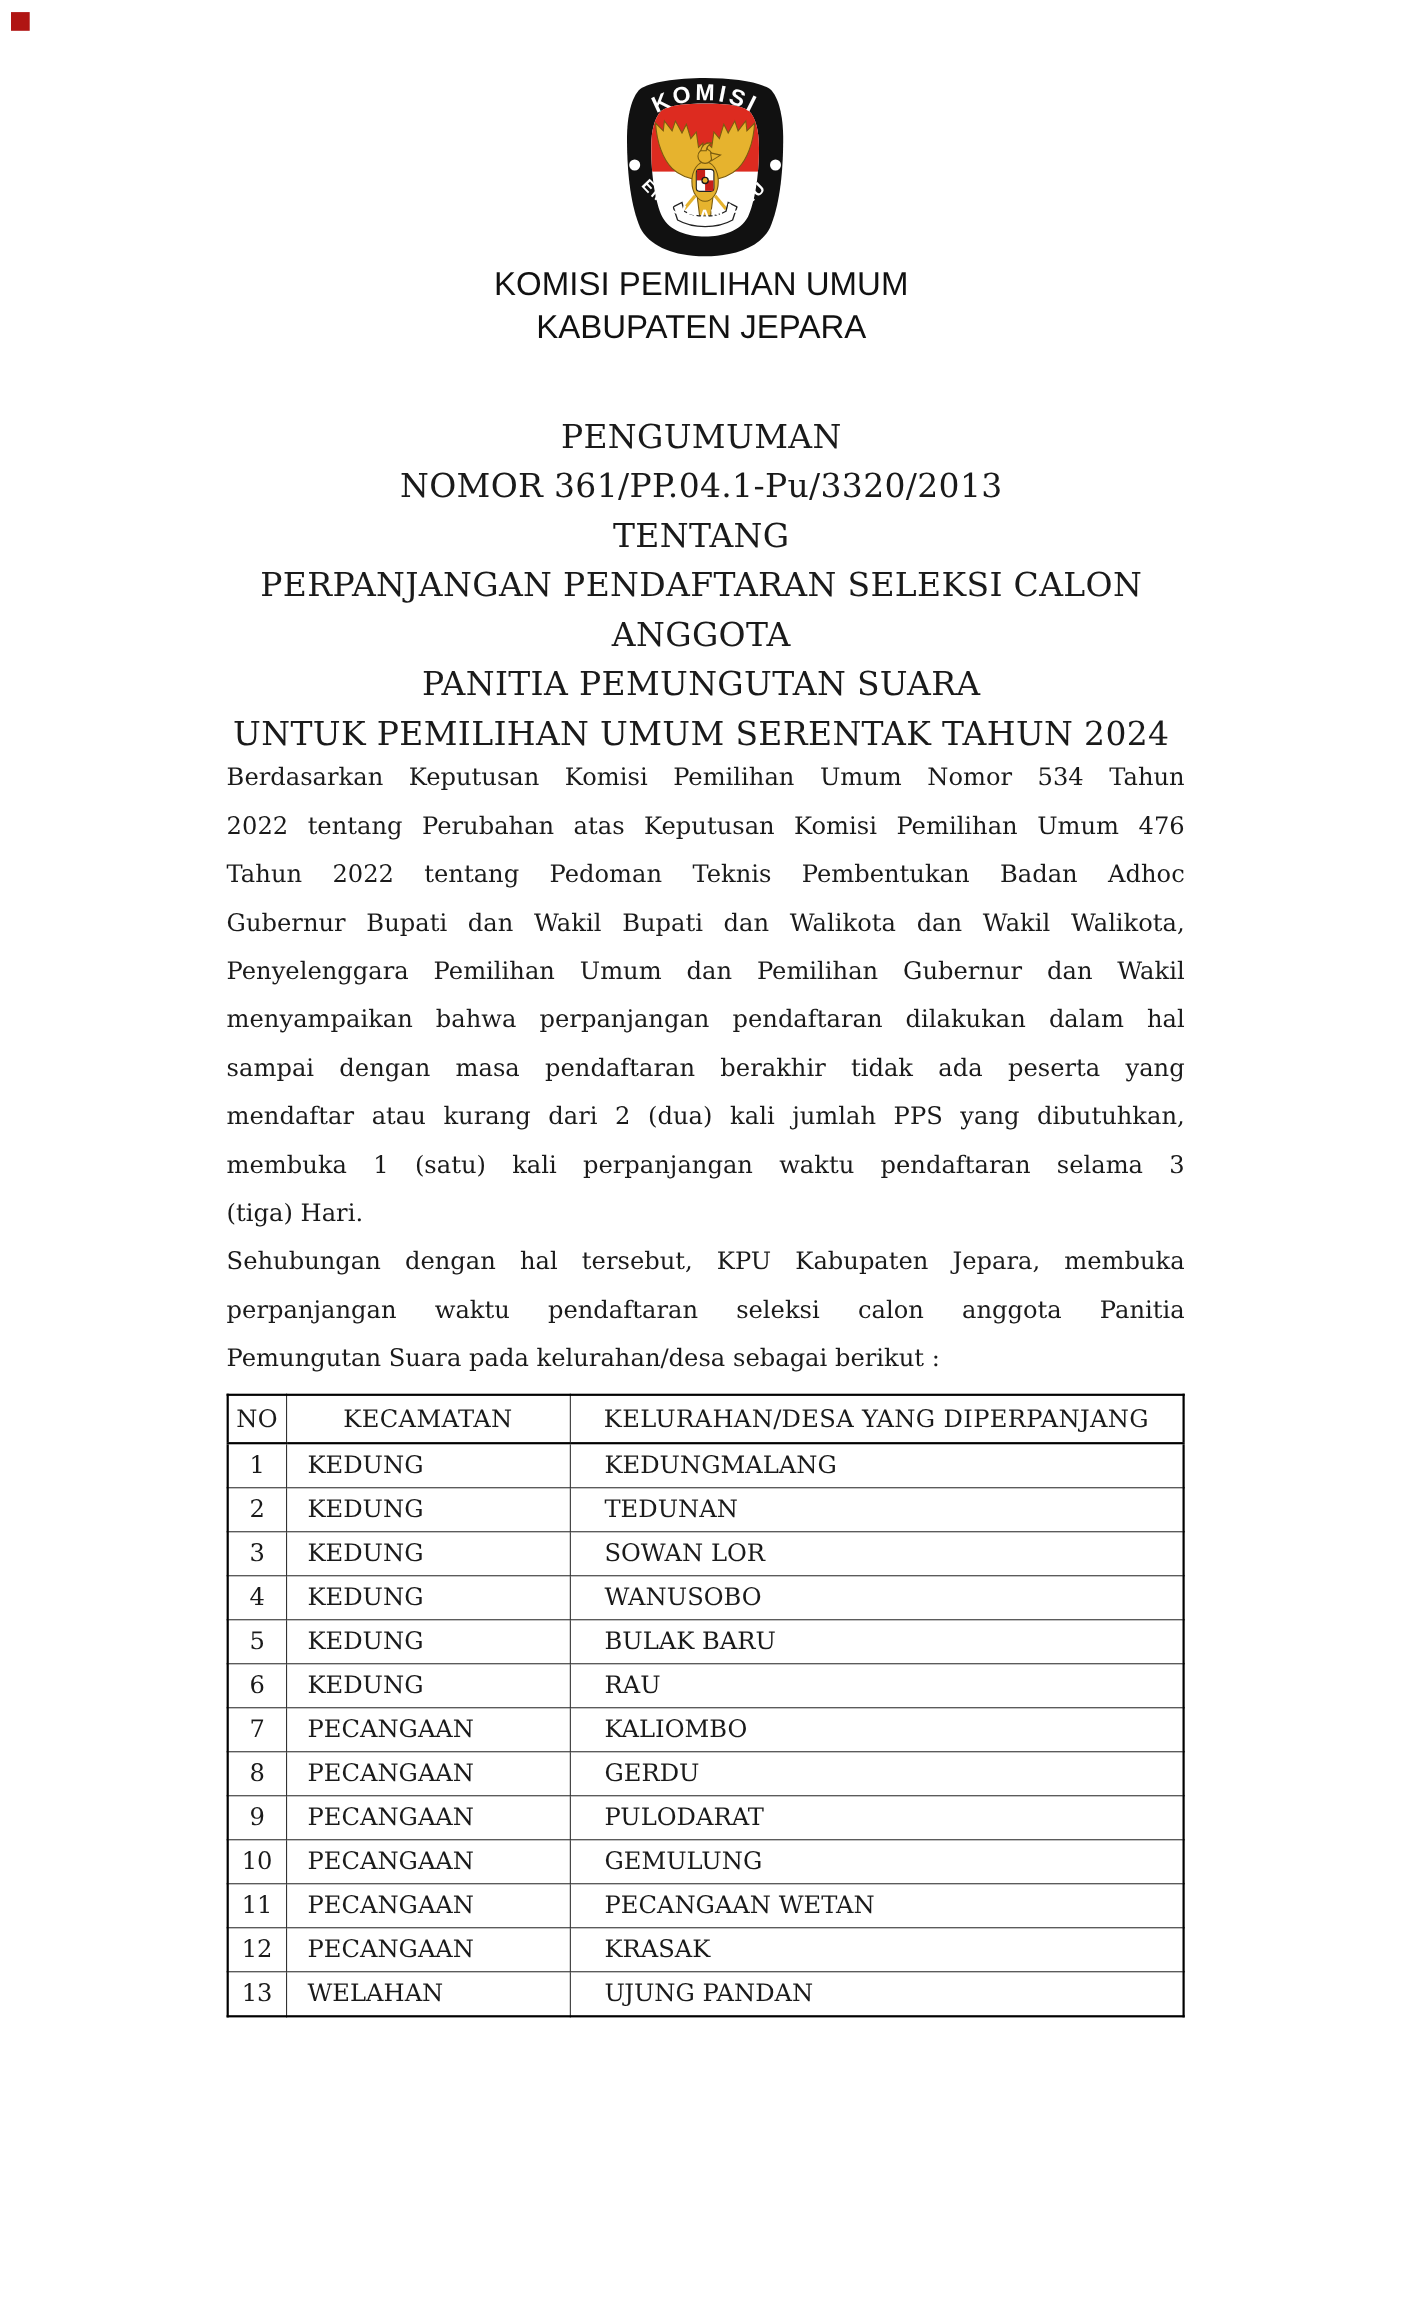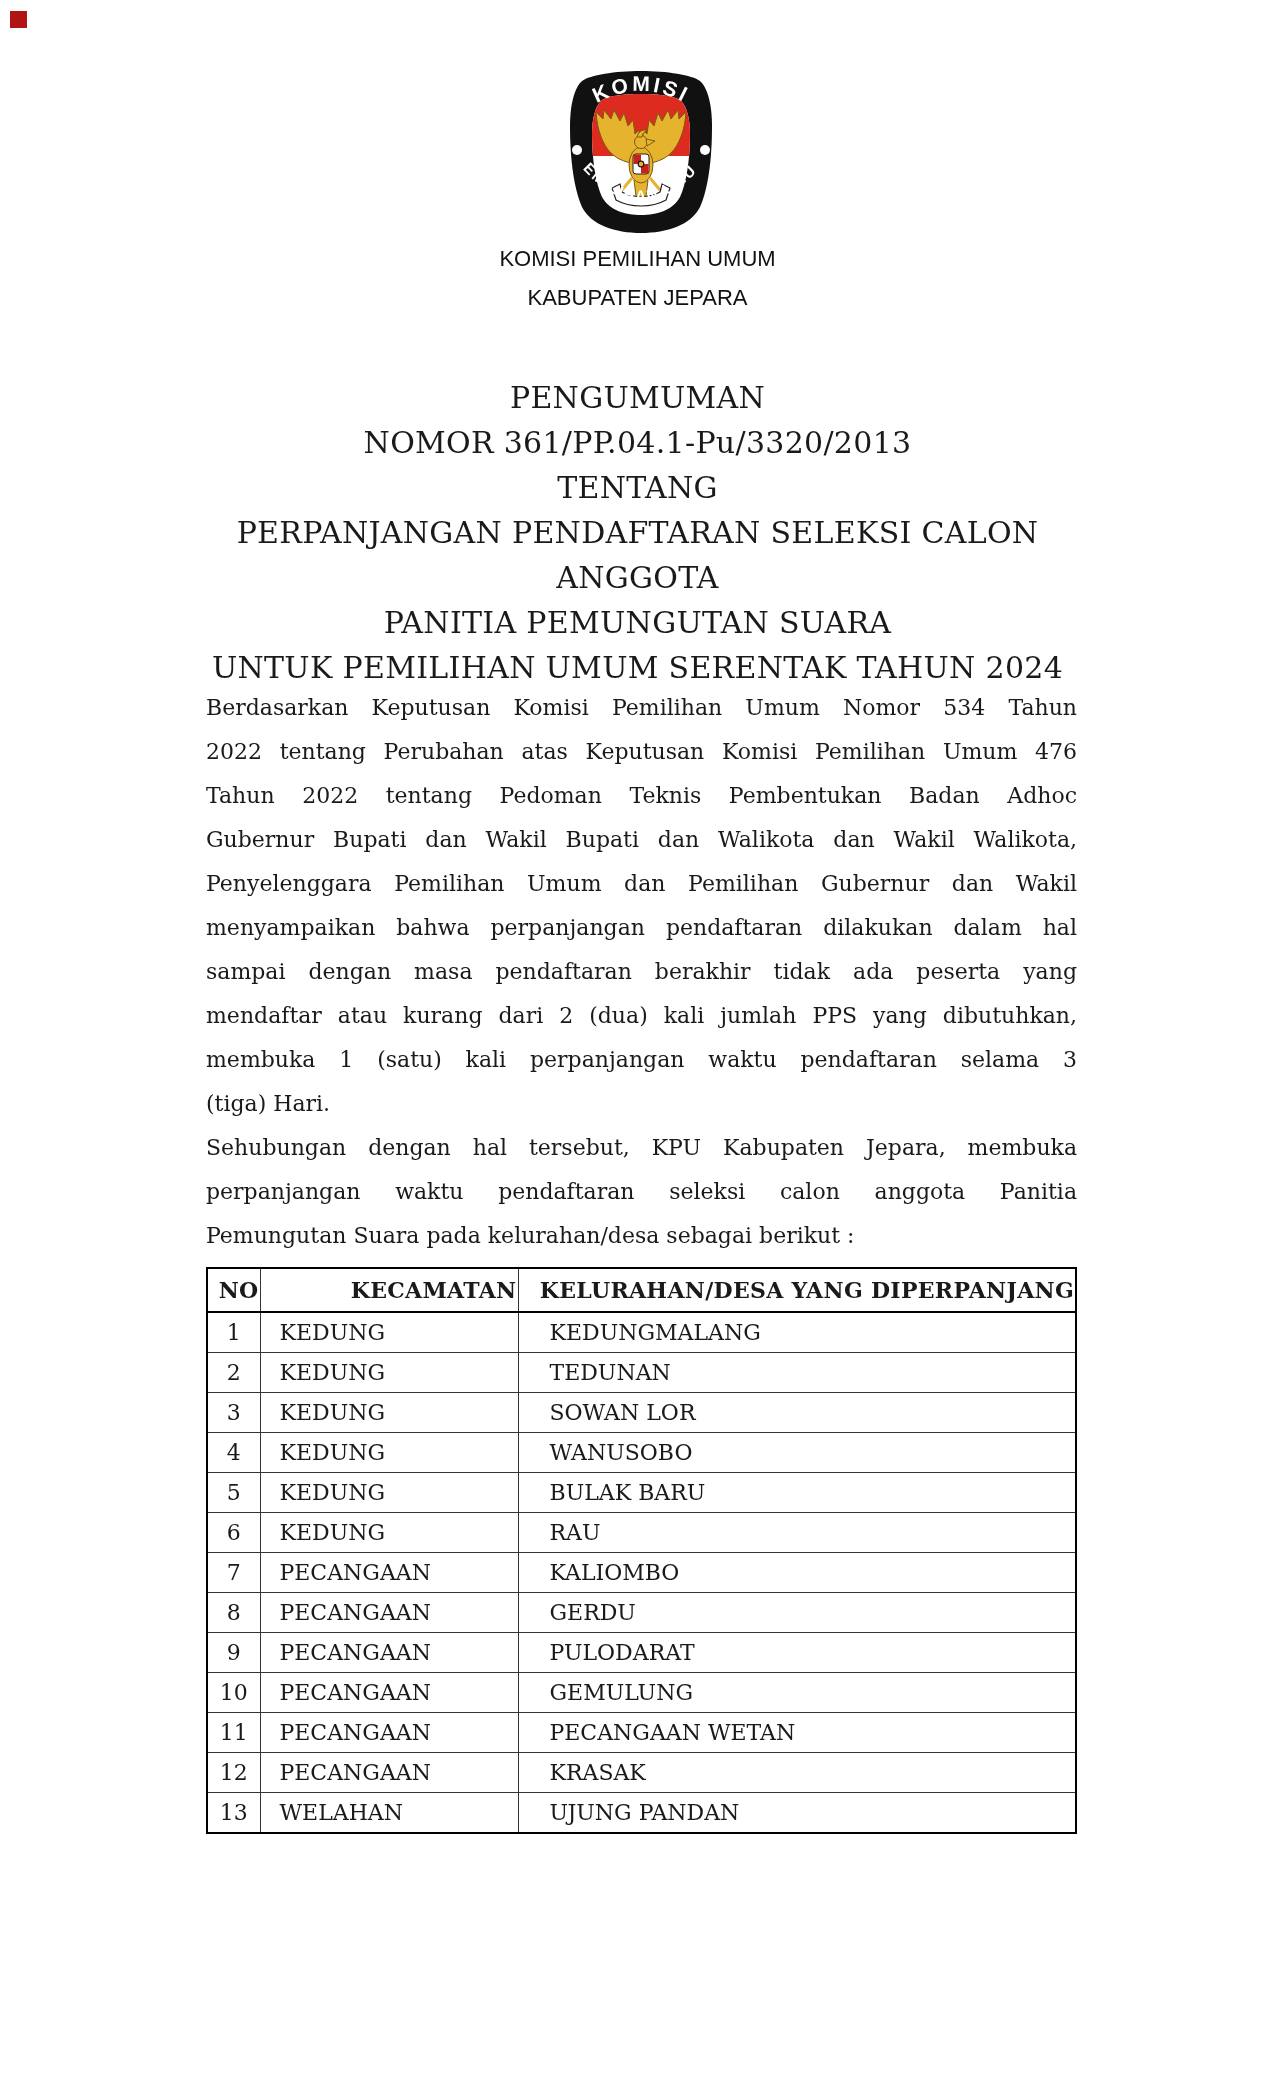--- a/index.html
+++ b/index.html
@@ -6,41 +6,41 @@
   .page {
     position:relative; width:1275px; height:2100px; background:#ffffff;
     font-family:"DejaVu Serif","Liberation Serif",serif; color:#1a1a1a;
     overflow:hidden;
   }
   .corner-marker { position:absolute; left:10px; top:11px; width:17px; height:17px; }
 
   
   .logo { position:absolute; left:566px; top:64px; width:150px; height:176px; }
   .org { position:absolute; left:0; top:239px; width:1275px; text-align:center;
-         font-family:"Liberation Sans",sans-serif; font-size:22px; line-height:39px; color:#111; }
+         font-family:"Liberation Sans",sans-serif; font-size:30px; line-height:39px; color:#111; }
 
   
   .title-block { position:absolute; left:202px; top:375px; width:871px;
                  text-align:center; font-size:30px; line-height:45px; }
   .tline { letter-spacing:0.3px; }
 
   
   .body-block { position:absolute; left:206px; top:686px; width:871px;
                 font-size:22px; line-height:44px; }
   .jline { text-align:justify; text-align-last:justify; white-space:nowrap; }
   .jlast { text-align-last:left; }
 
   
   .tbl-wrap { position:absolute; left:206px; top:1267px; width:872px; }
   table { border-collapse:collapse; table-layout:fixed; width:871px;
           font-size:22px; color:#1a1a1a; }
   table, th, td { border:1px solid #333; }
   table { border:2px solid #000; }
   thead th { border-bottom:2px solid #000; }
-  th { font-weight:bold; height:40px; text-align:right; letter-spacing:0.3px;margin-left:24px; }
+  th { font-weight:normal; height:40px; text-align:center; letter-spacing:0.3px;margin-left:24px; }
   td { height:37px; vertical-align:middle; }
   td:nth-child(1) { text-align:center; }
   td:nth-child(2) { padding-left:19px; }
   td:nth-child(3) { padding-left:31px; }
 </style>
 </head>
 <body>
 
 <div class="page">
 

